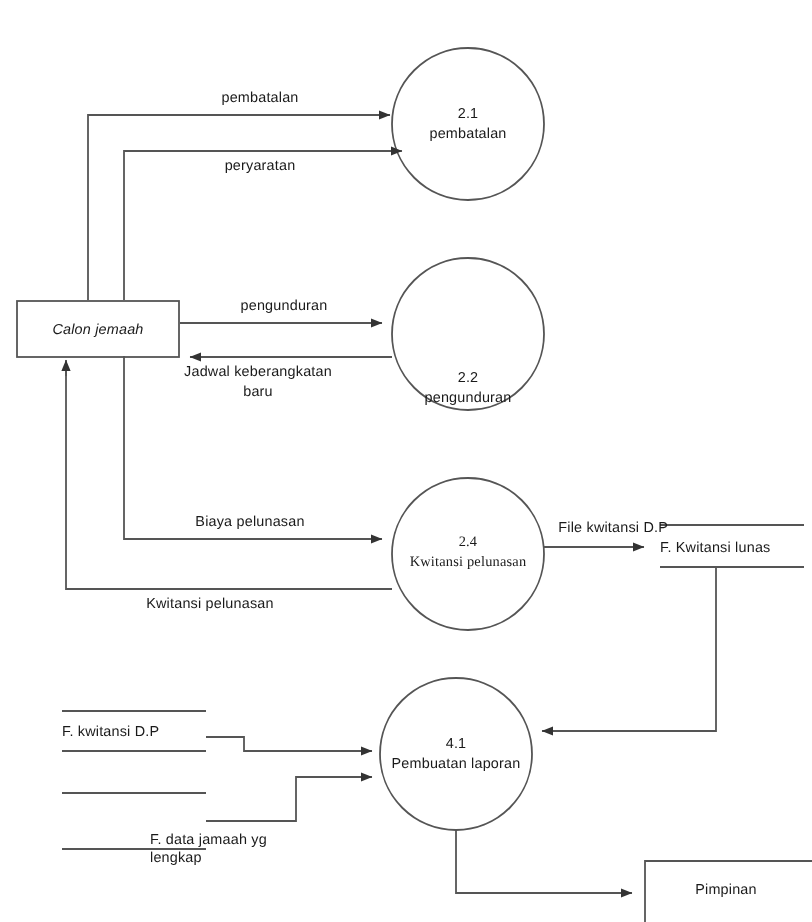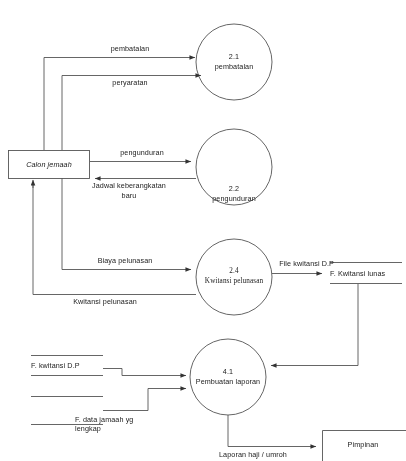--- a/index.html
+++ b/index.html
@@ -143,15 +143,14 @@
   <div class="flow-label center" style="left:80px; top:181px; width:98px;">Jadwal keberangkatan
 baru</div>
 
   <div class="flow-label center" style="left:70px; top:256px; width:110px;">Biaya pelunasan</div>
 
   <div class="flow-label center" style="left:40px; top:297px; width:130px;">Kwitansi pelunasan</div>
 
   <div class="flow-label left" style="left:264px; top:259px; width:70px;text-align:right;">File kwitansi D.P</div>
 
 
-  <div class="flow-label left" style="left:219px; top:450px; width:100px;">Laporan haji / umroh</div>
 
 </div>
 
 </body></html>

